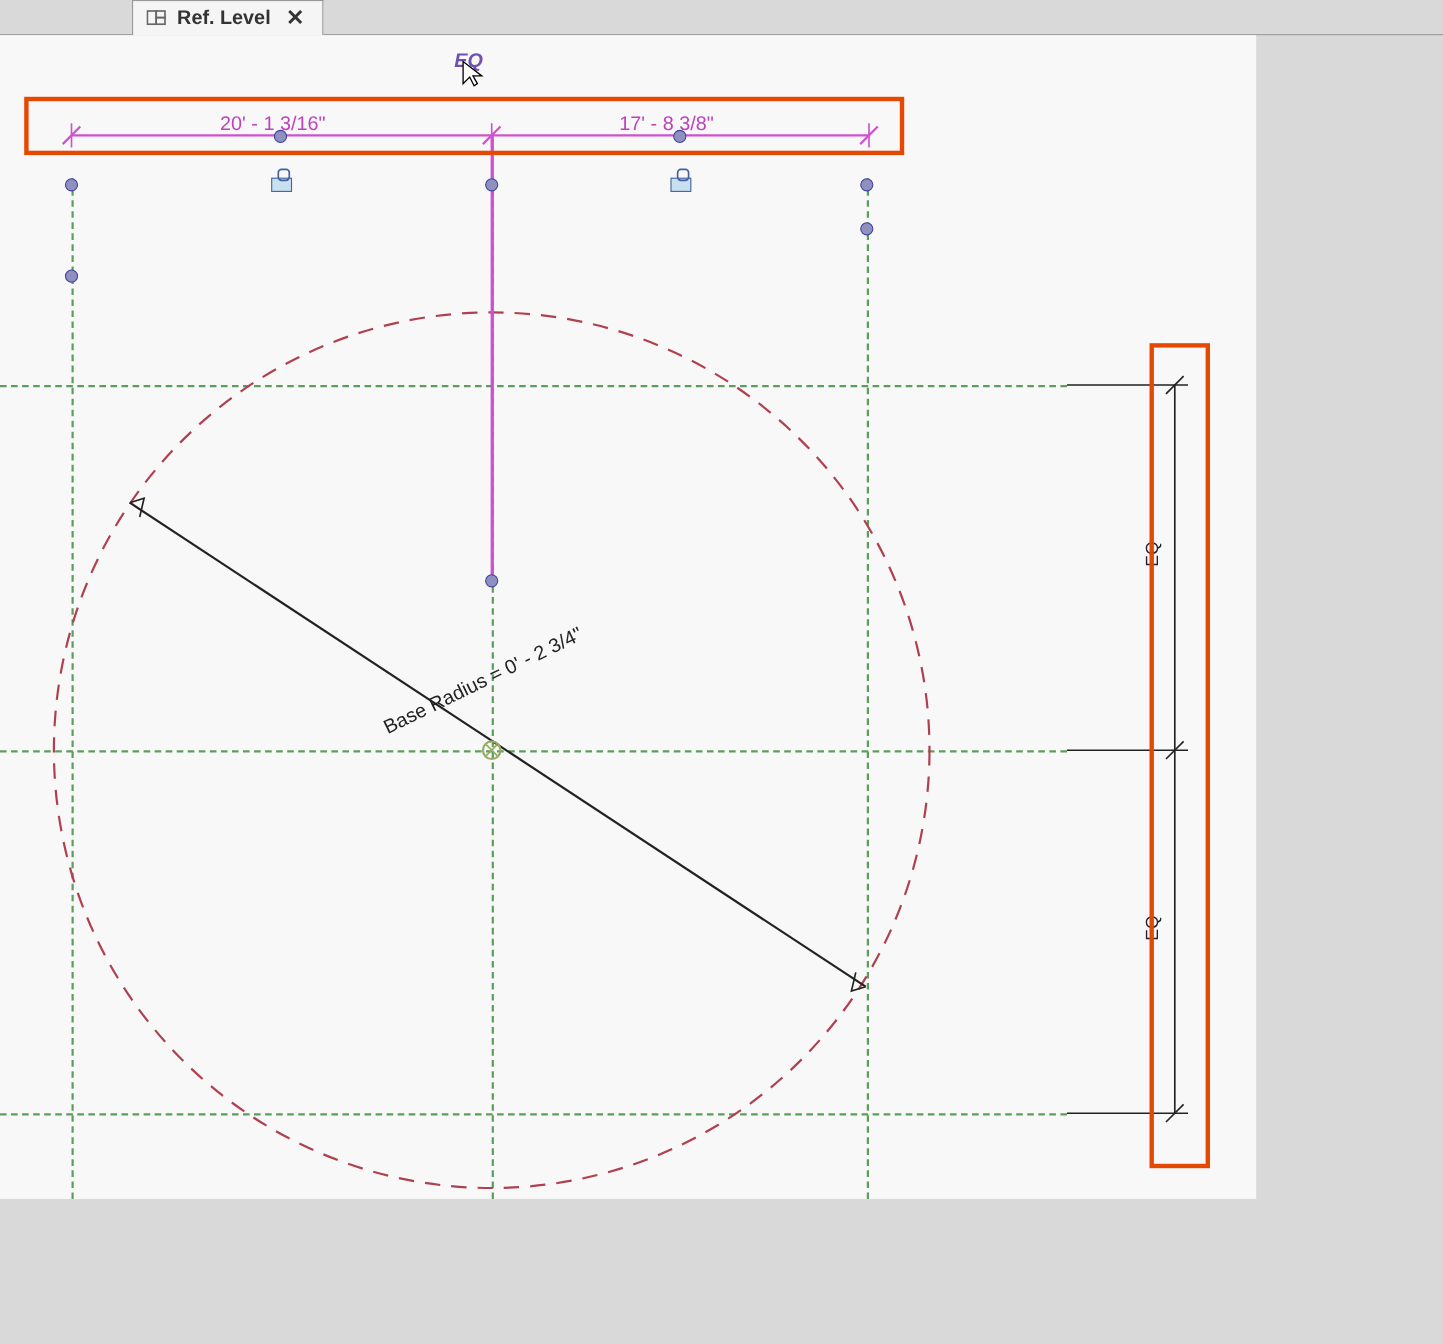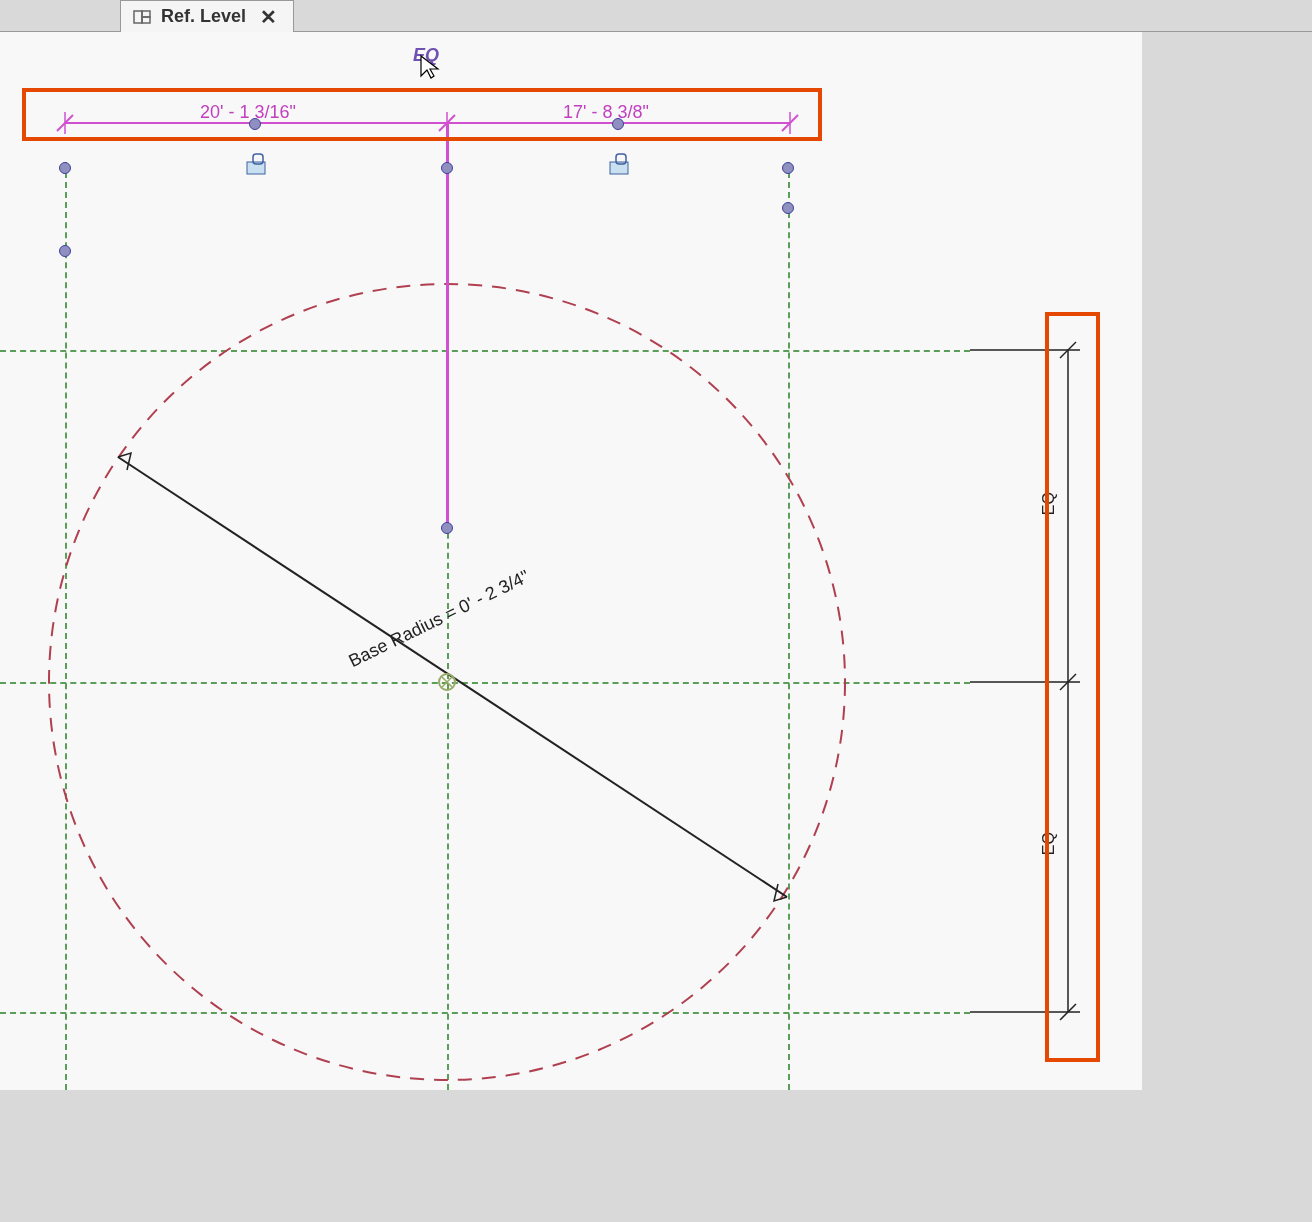--- a/index.html
+++ b/index.html
@@ -8,21 +8,21 @@
       background: #d9d9d9;
       width: 1312px;
       height: 1222px;
       overflow: hidden;
       position: relative;
     }
     .tab-bar {
       background: #d9d9d9;
       height: 32px;
       display: flex;
-      align-items: flex-start;
+      align-items: center;
       width: 100%;
       border-bottom: 1px solid #999;
     }
     .tab {
       background: #f5f5f5;
       height: 32px;
       display: flex;
       align-items: center;
       padding: 0 12px;
       margin-left: 120px;

